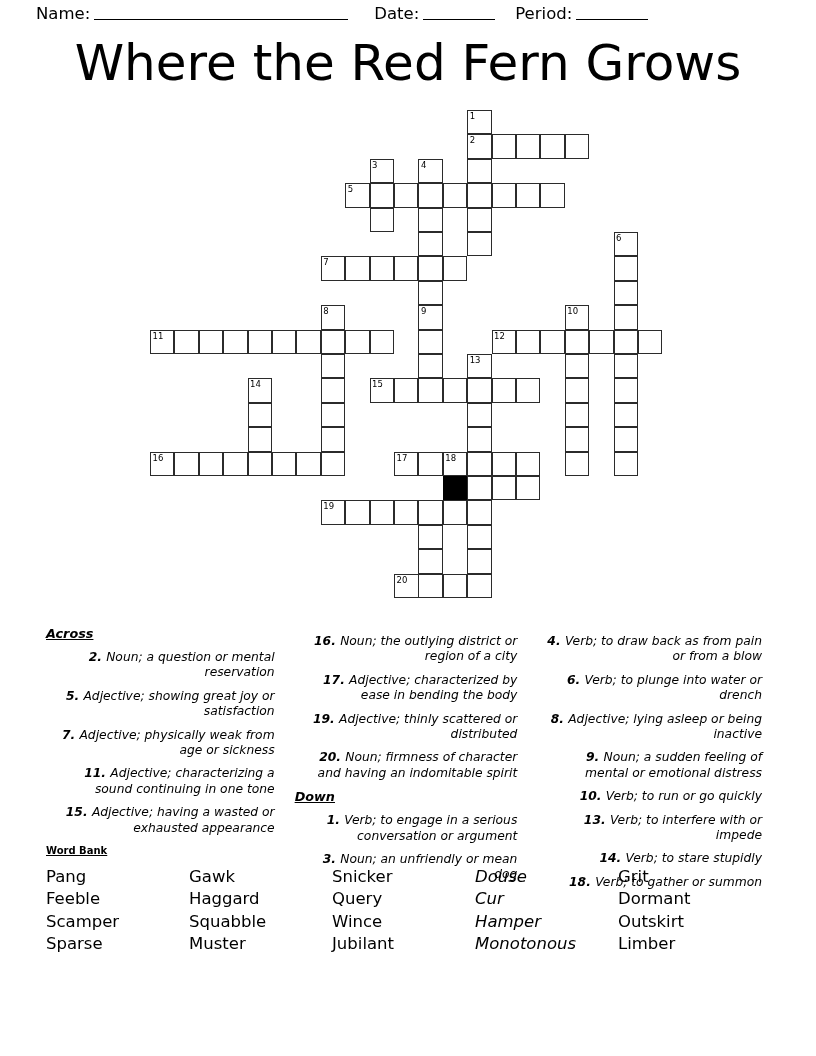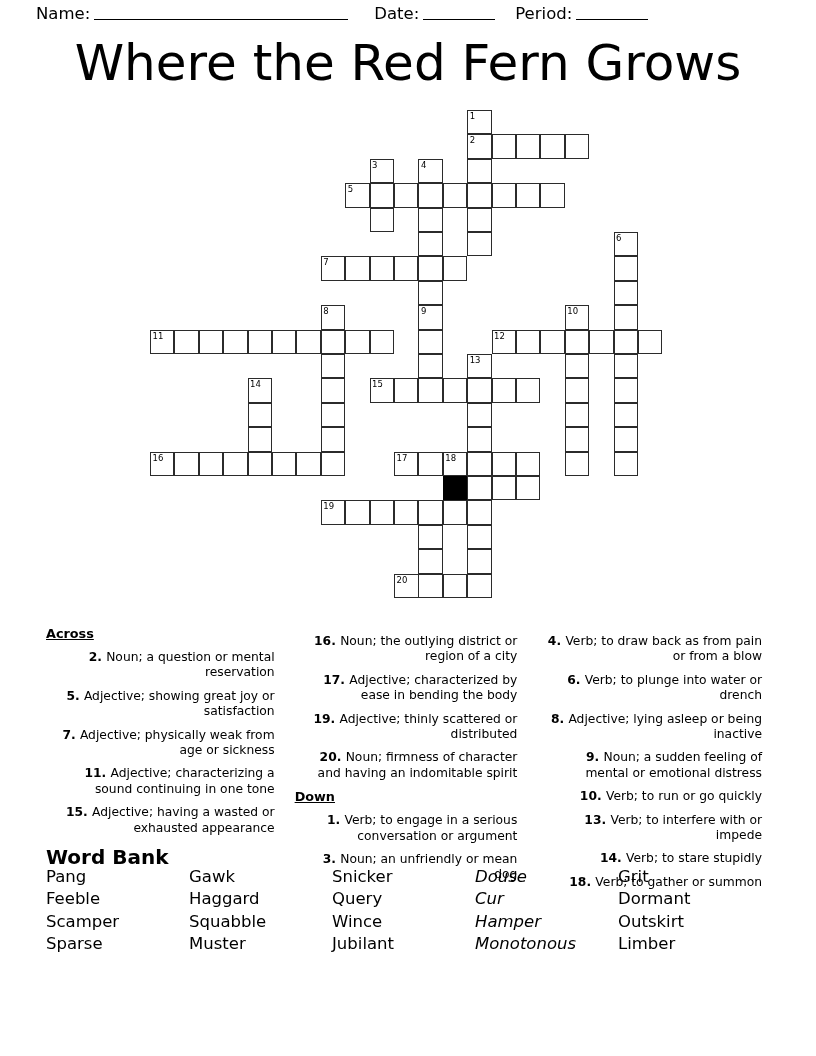--- a/index.html
+++ b/index.html
@@ -87,20 +87,21 @@
 
   
   .clues {
     position: absolute;
     left: 46px;
     top: 626px;
     width: 724px;
     display: flex;
     gap: 6px;
     align-items: flex-start;
+    font-style: italic;
   }
   .clue-col {
     font-size: 12.3px;
     line-height: 15.4px;
   }
   .clue-col.c1 { width: 246px; padding-right: 6px; }
   .clue-col.c2 { width: 240px; padding-right: 6px; }
   .clue-col.c3 { width: 236px; }
   .clue-head {
     font-weight: bold;
@@ -115,22 +116,23 @@
     margin: 8px;
     text-align: right;
   }
   .clue .cnum { font-weight: bold; }
 
   
   .wordbank-title {
     position: absolute;
     left: 46px;
     top: 845px;
-    font-size: 20px;
+    font-size: 10px;
     font-weight: bold;
+    text-decoration: underline;
   }
   .wordbank {
     position: absolute;
     left: 46px;
     top: 866px;
     width: 740px;
   }
   .wb-row {
     display: flex;
     height: 22.4px;

